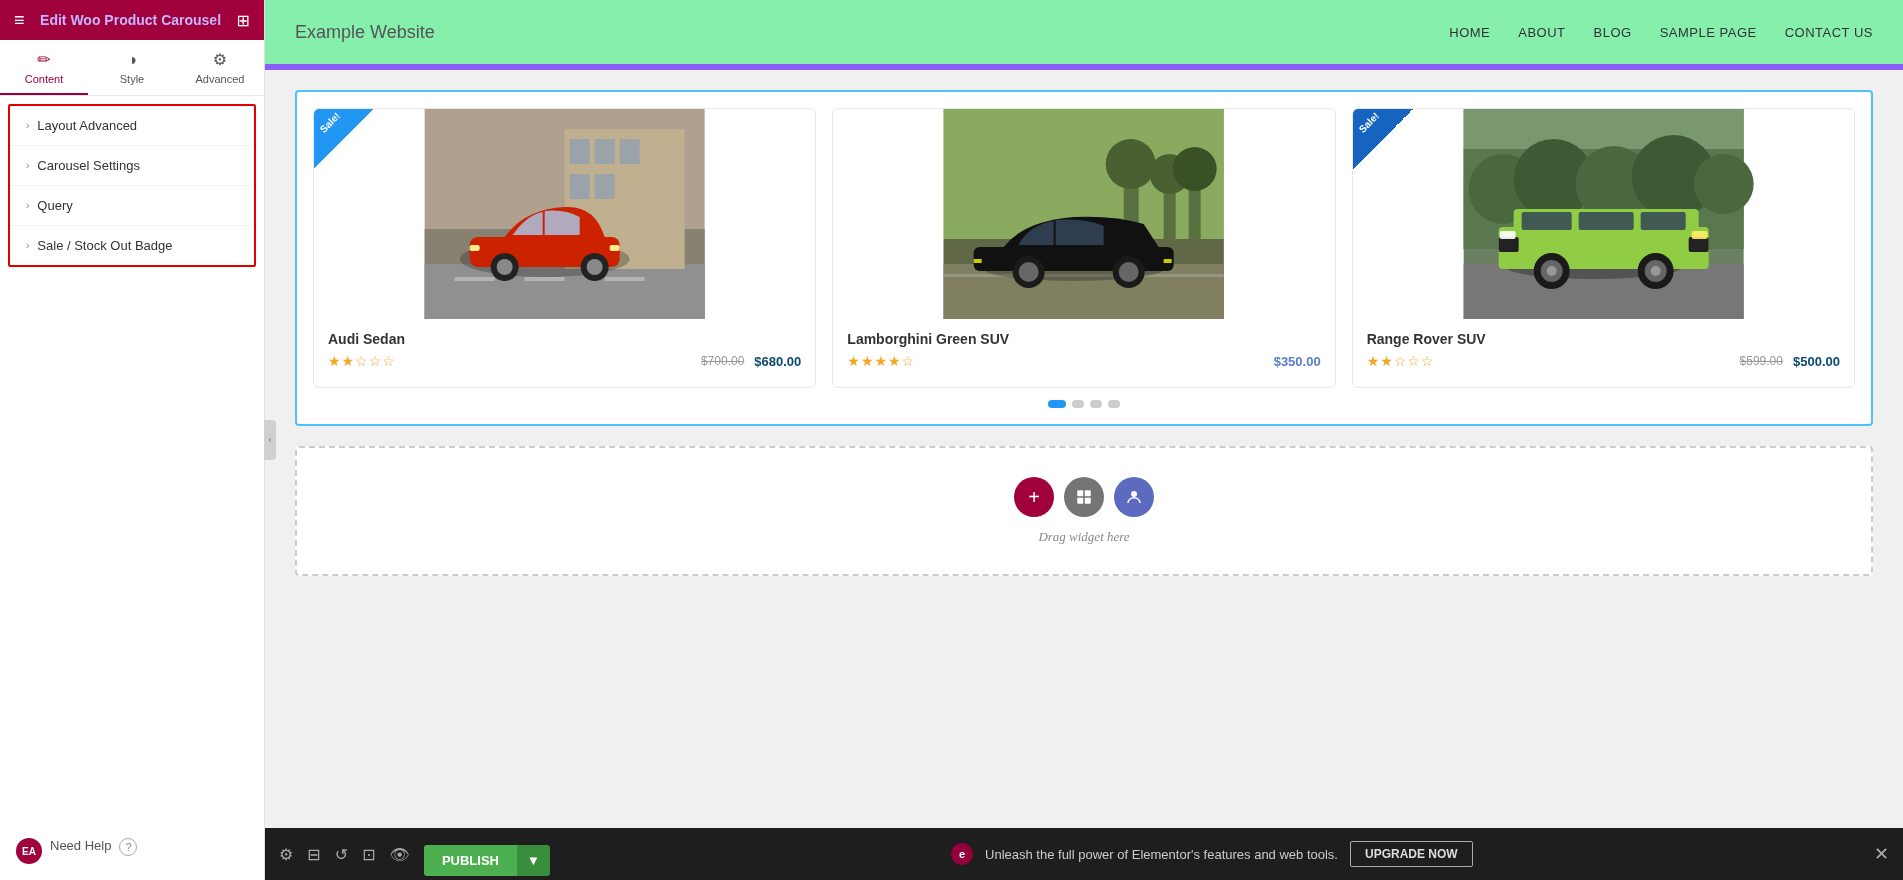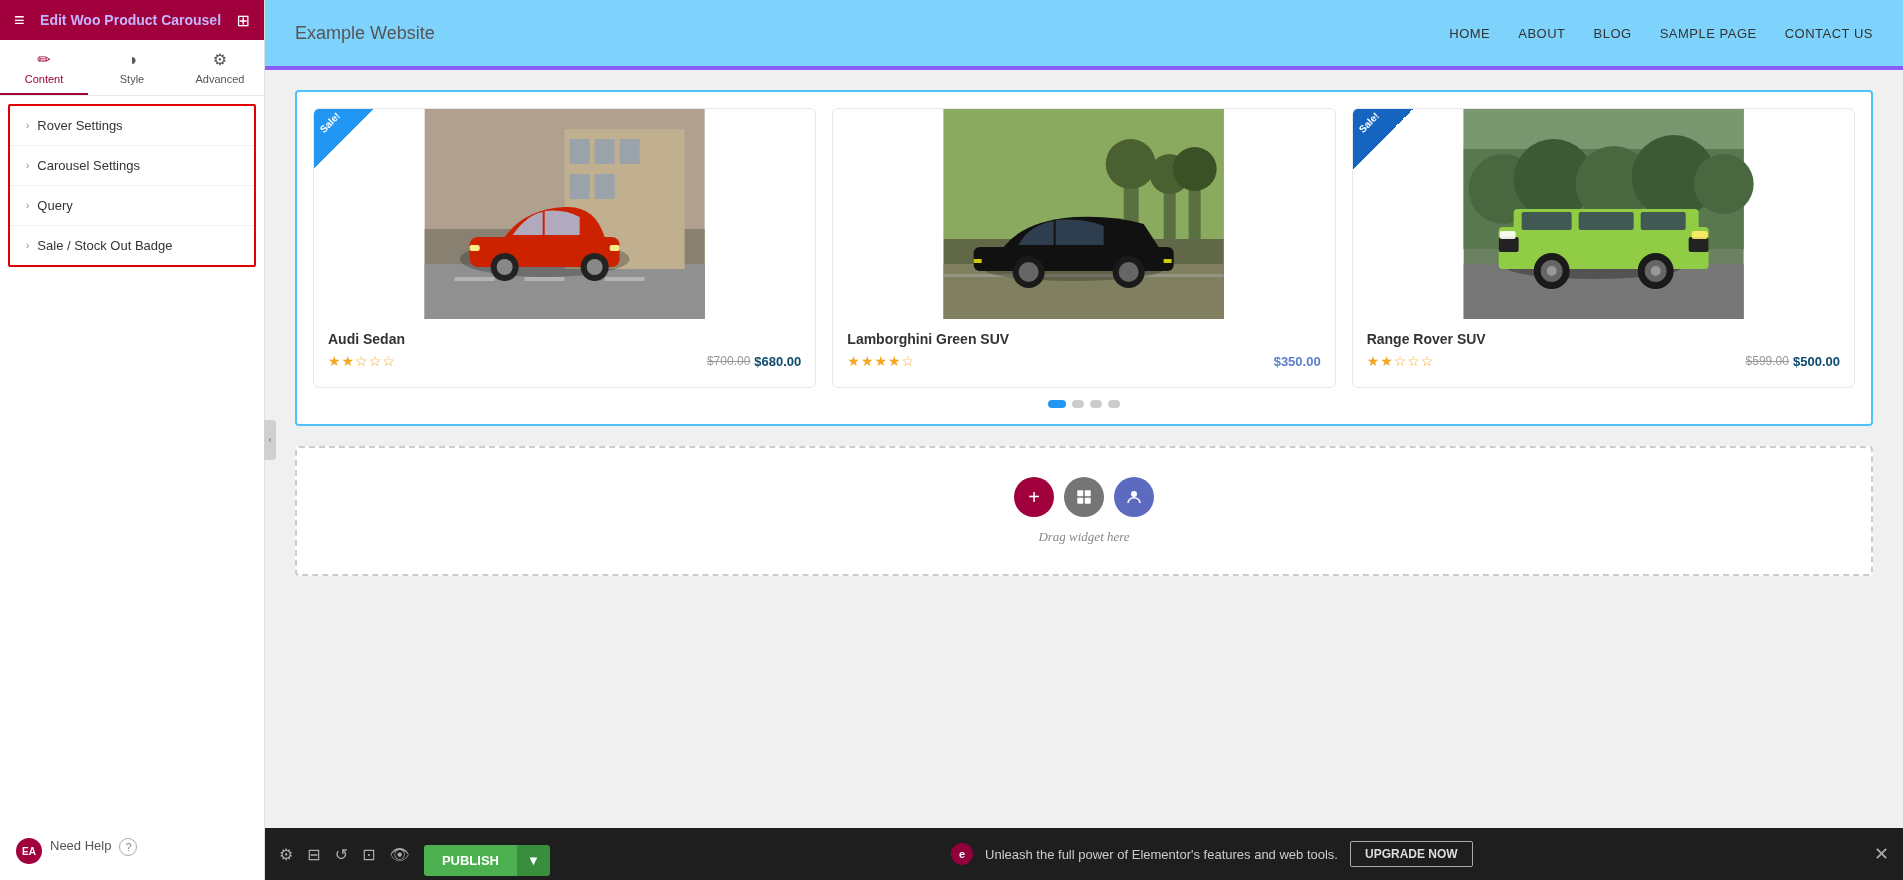--- a/index.html
+++ b/index.html
@@ -141,27 +141,27 @@
     .content-area {
       flex: 1;
       overflow-y: auto;
       background: #f0f0f1;
       display: flex;
       flex-direction: column;
     }
 
     
     .website-header {
-      background: #7dd3fc;
+      background: #86efac;
       display: flex;
       align-items: center;
       justify-content: space-between;
       padding: 16px 30px;
       height: 70px;
-      border-bottom: 4px solid #8b5cf6;
+      border-bottom: 6px solid #8b5cf6;
       flex-shrink: 0;
     }
 
     .website-logo {
       font-size: 18px;
       color: #555;
       font-weight: 400;
     }
 
     .website-nav {
@@ -248,21 +248,21 @@
     }
 
     .product-price-new {
       font-size: 13px;
       color: #0c4a6e;
       font-weight: 600;
     }
 
     .price-group {
       display: flex;
-      gap: 4px;
+      gap: 10px;
       align-items: center;
       justify-content: flex-end;
     }
 
     .carousel-dots {
       display: flex;
       justify-content: center;
       gap: 6px;
       margin-top: 12px;
     }
@@ -455,21 +455,21 @@
       <div class="sidebar-tab">
         <span class="sidebar-tab-icon">⚙</span>
         <span>Advanced</span>
       </div>
     </div>
 
     <div class="sidebar-section">
 
       <div class="sidebar-section-item">
         <span class="chevron">›</span>
-        <span>Rover Settings</span>
+        <span>Layout Advanced</span>
       </div>
 
       <div class="sidebar-section-item">
         <span class="chevron">›</span>
         <span>Carousel Settings</span>
       </div>
 
       <div class="sidebar-section-item">
         <span class="chevron">›</span>
         <span>Query</span>

